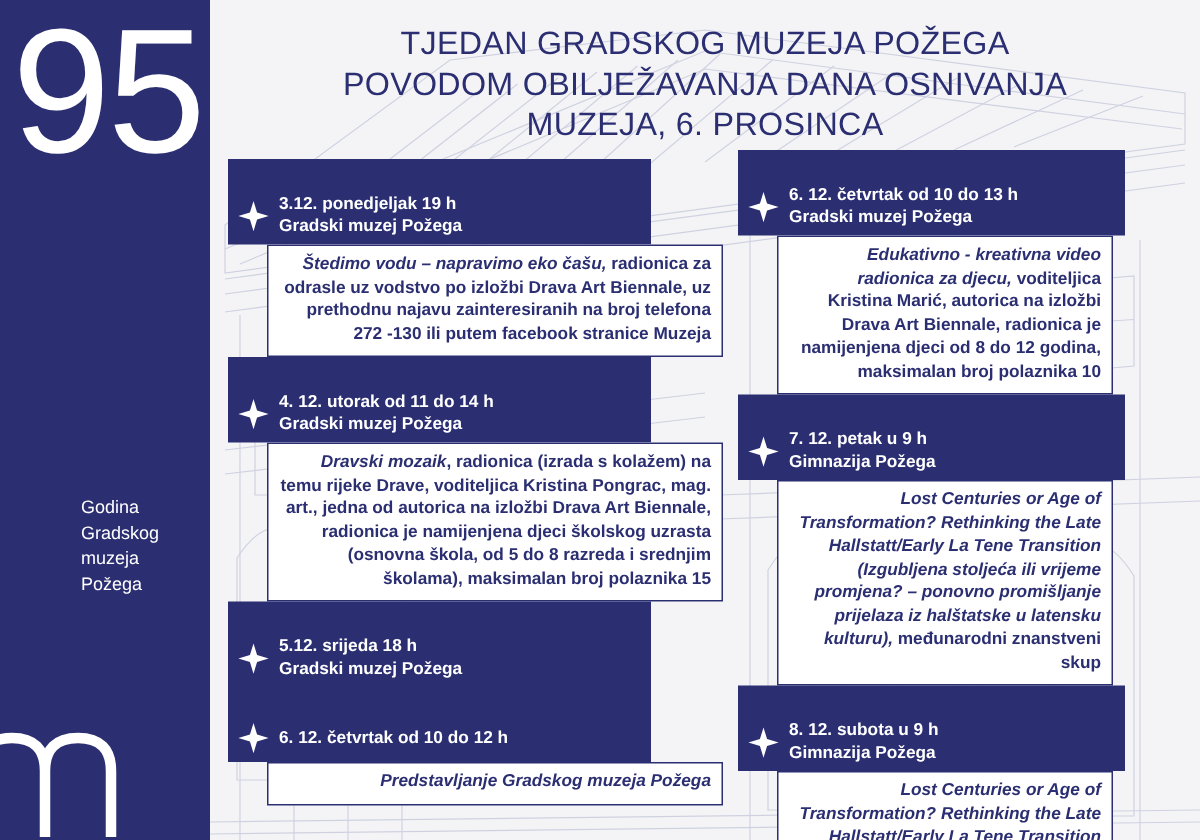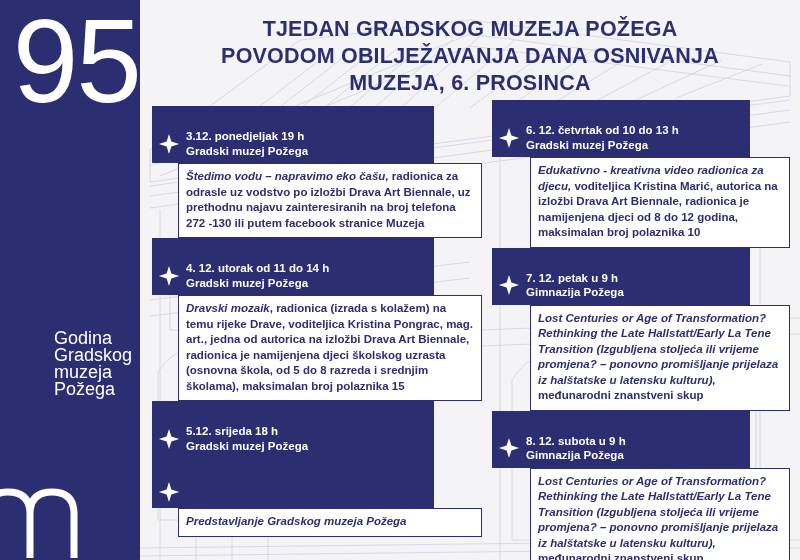--- a/index.html
+++ b/index.html
@@ -18,38 +18,38 @@
   .bg-art{position:absolute;left:0;top:0;width:800px;height:560px;z-index:0;}
 
   
   .sidebar{
     position:absolute;left:0;top:0;width:140px;height:560px;
     background:#2b2f72;z-index:3;overflow:hidden;
   }
   .big-number{
     position:absolute;left:8px;top:2px;width:132px;
     font-size:118px;line-height:1;font-weight:300;letter-spacing:-2px;
-    color:#ffffff;text-align:right;
+    color:#ffffff;text-align:left;
     font-family:"Liberation Sans","DejaVu Sans",sans-serif;
   }
   .side-text{
     position:absolute;left:54px;top:330px;width:86px;
-    color:#ffffff;font-size:18px;line-height:17px;font-weight:400;
+    color:#ffffff;font-size:12px;line-height:17px;font-weight:400;
   }
   .side-years{
     position:absolute;left:54px;top:420px;width:86px;
     color:#ffffff;font-size:12.5px;line-height:17px;font-weight:400;
   }
   .m-logo{position:absolute;left:-18px;top:480px;width:130px;height:80px;}
 
   
   .headline{
     position:absolute;left:150px;top:16px;width:640px;z-index:4;
     text-align:center;color:#2b2f72;
-    font-size:21.5px;line-height:27px;font-weight:bold;
+    font-size:21.5px;line-height:27px;font-weight:normal;
     letter-spacing:.2px;
   }
   .headline div{white-space:nowrap;}
 
   
   .col{position:absolute;z-index:4;}
   .col-left{left:152px;top:106px;width:330px;}
   .col-right{left:492px;top:100px;width:308px;}
 
   .event{position:relative;}
@@ -61,27 +61,27 @@
     box-sizing:border-box;
   }
   .col-left .ev-head{width:282px;}
   .col-right .ev-head{width:258px;align-items:center;}
 
   .spark{flex:0 0 auto;width:22px;height:22px;margin-right:6px;}
   .ev-head-text{font-size:11.5px;line-height:14.5px;font-weight:bold;}
 
   .ev-body{
     background:#ffffff;border:1px solid #2b2f72;
-    box-sizing:border-box;text-align:left;
+    box-sizing:border-box;text-align:right;
     padding:5px 7px 6px 7px;
     font-size:11.5px;line-height:15.5px;font-weight:bold;
     color:#2b2f72;
   }
   .col-left .ev-body{margin-left:26px;width:304px;}
-  .col-right .ev-body{margin-left:38px;width:260px;}
+  .col-right .ev-body{margin-left:26px;width:224px;}
   .ev-body em{font-style:italic;}
 </style>
 </head>
 <body>
 
 <div id="poster">
 
   <svg class="bg-art" viewBox="0 0 800 560" preserveAspectRatio="none" aria-hidden="true">
     <rect x="0" y="0" width="800" height="560" fill="#f4f4f6"></rect>
     <g stroke="#c9ccdd" stroke-width="0.8" fill="none" opacity="0.85">
@@ -225,20 +225,21 @@
         </div>
       </div>
     </div>
 
     <div class="event">
       <div class="ev-head">
         <svg class="spark" viewBox="0 0 24 24">
           <path d="M12 1 L14.6 9.4 L23 12 L14.6 14.6 L12 23 L9.4 14.6 L1 12 L9.4 9.4 Z" fill="#ffffff"></path>
         </svg>
         <div class="ev-head-text">
+          <div>6. 12. četvrtak od 10 do 12 h</div>
         </div>
       </div>
       <div class="ev-body"><em>Predstavljanje Gradskog muzeja Požega</em><span></span></div>
     </div>
 
   </div>
 
   <div class="col col-right">
 
     <div class="event">

